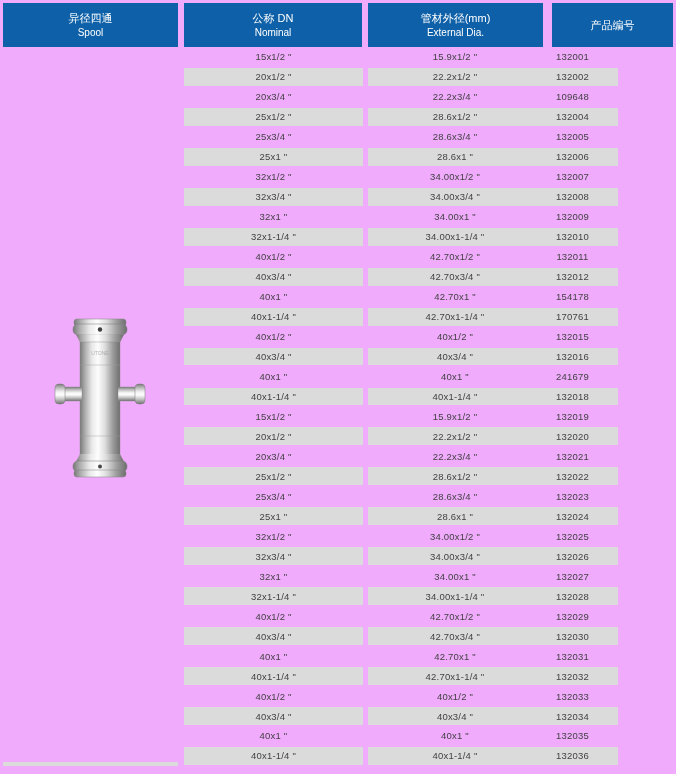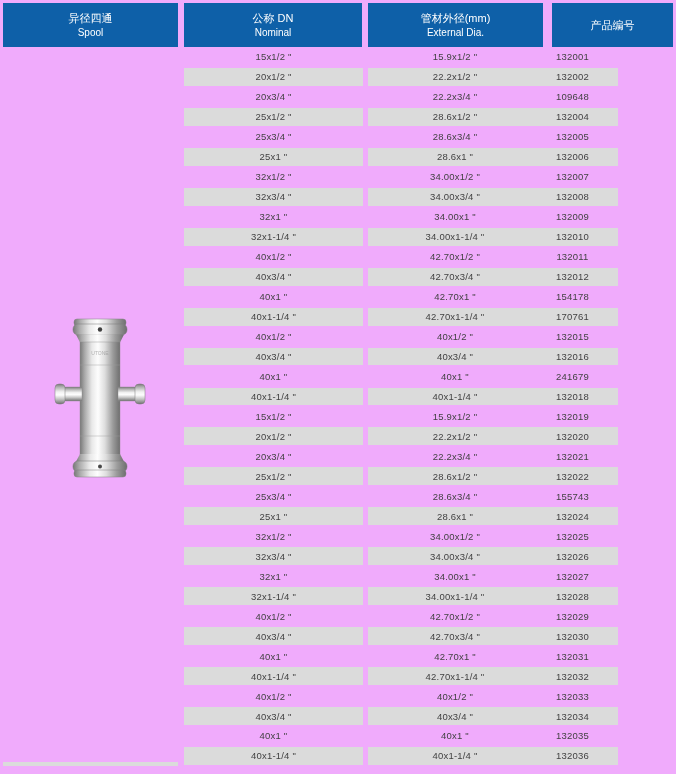--- a/index.html
+++ b/index.html
@@ -200,21 +200,21 @@
     <div class="cell c-code">132021</div>
   </div>
       <div class="row alt" style="top: 466.412px;">
     <div class="cell c-nominal">25x1/2 "</div>
     <div class="cell c-external">28.6x1/2 "</div>
     <div class="cell c-code">132022</div>
   </div>
       <div class="row" style="top: 486.384px;">
     <div class="cell c-nominal">25x3/4 "</div>
     <div class="cell c-external">28.6x3/4 "</div>
-    <div class="cell c-code">155743</div>
+    <div class="cell c-code">132023</div>
   </div>
       <div class="row alt" style="top: 506.356px;">
     <div class="cell c-nominal">25x1 "</div>
     <div class="cell c-external">28.6x1 "</div>
     <div class="cell c-code">132024</div>
   </div>
       <div class="row" style="top: 526.328px;">
     <div class="cell c-nominal">32x1/2 "</div>
     <div class="cell c-external">34.00x1/2 "</div>
     <div class="cell c-code">132025</div>

